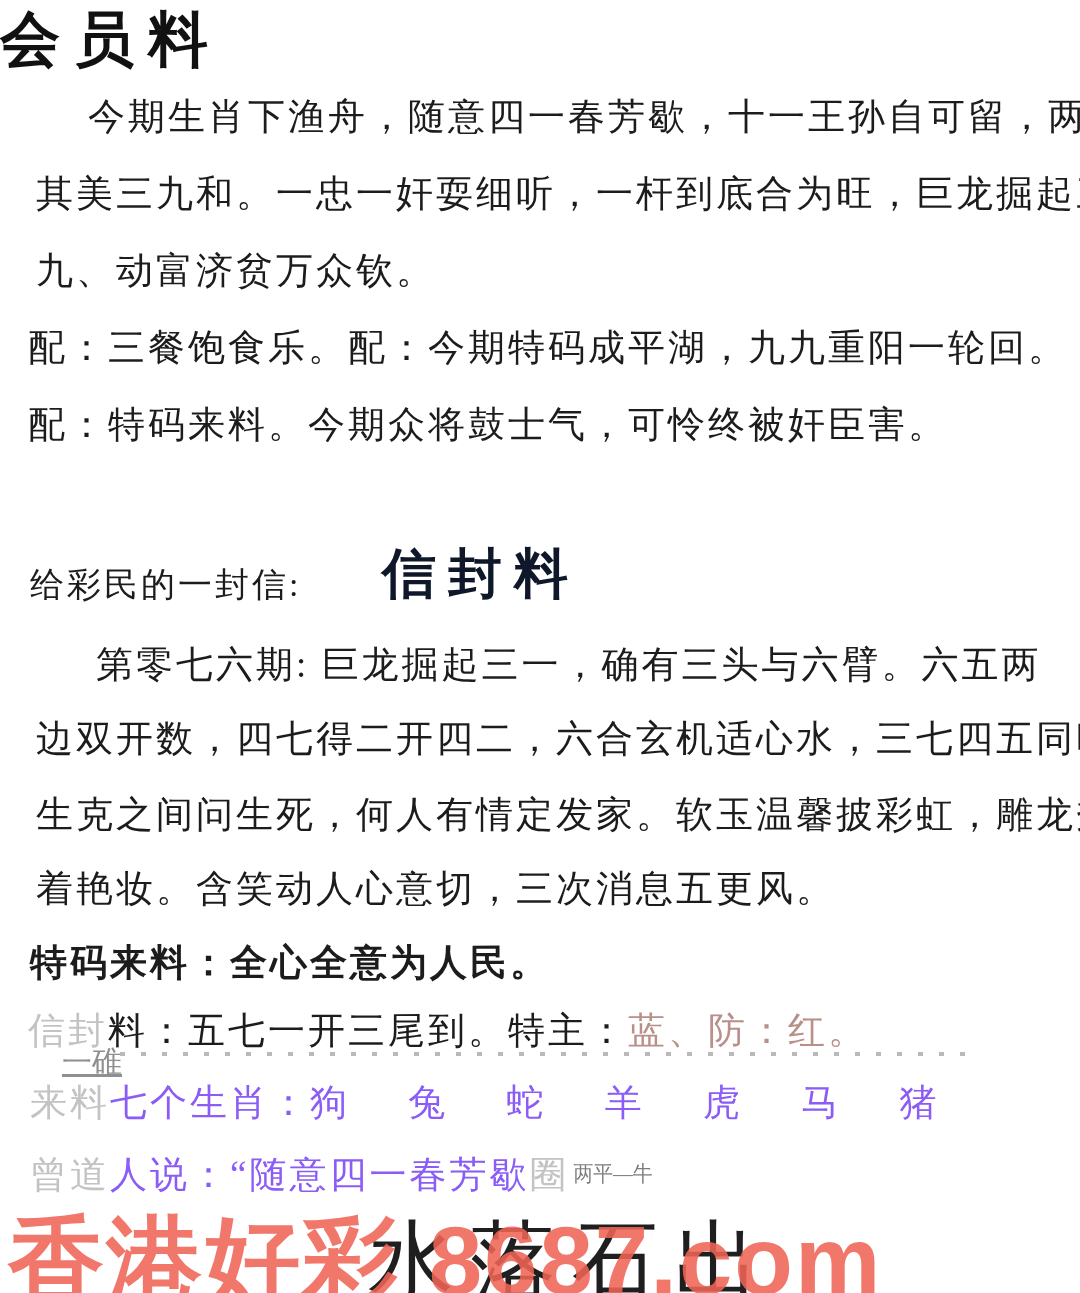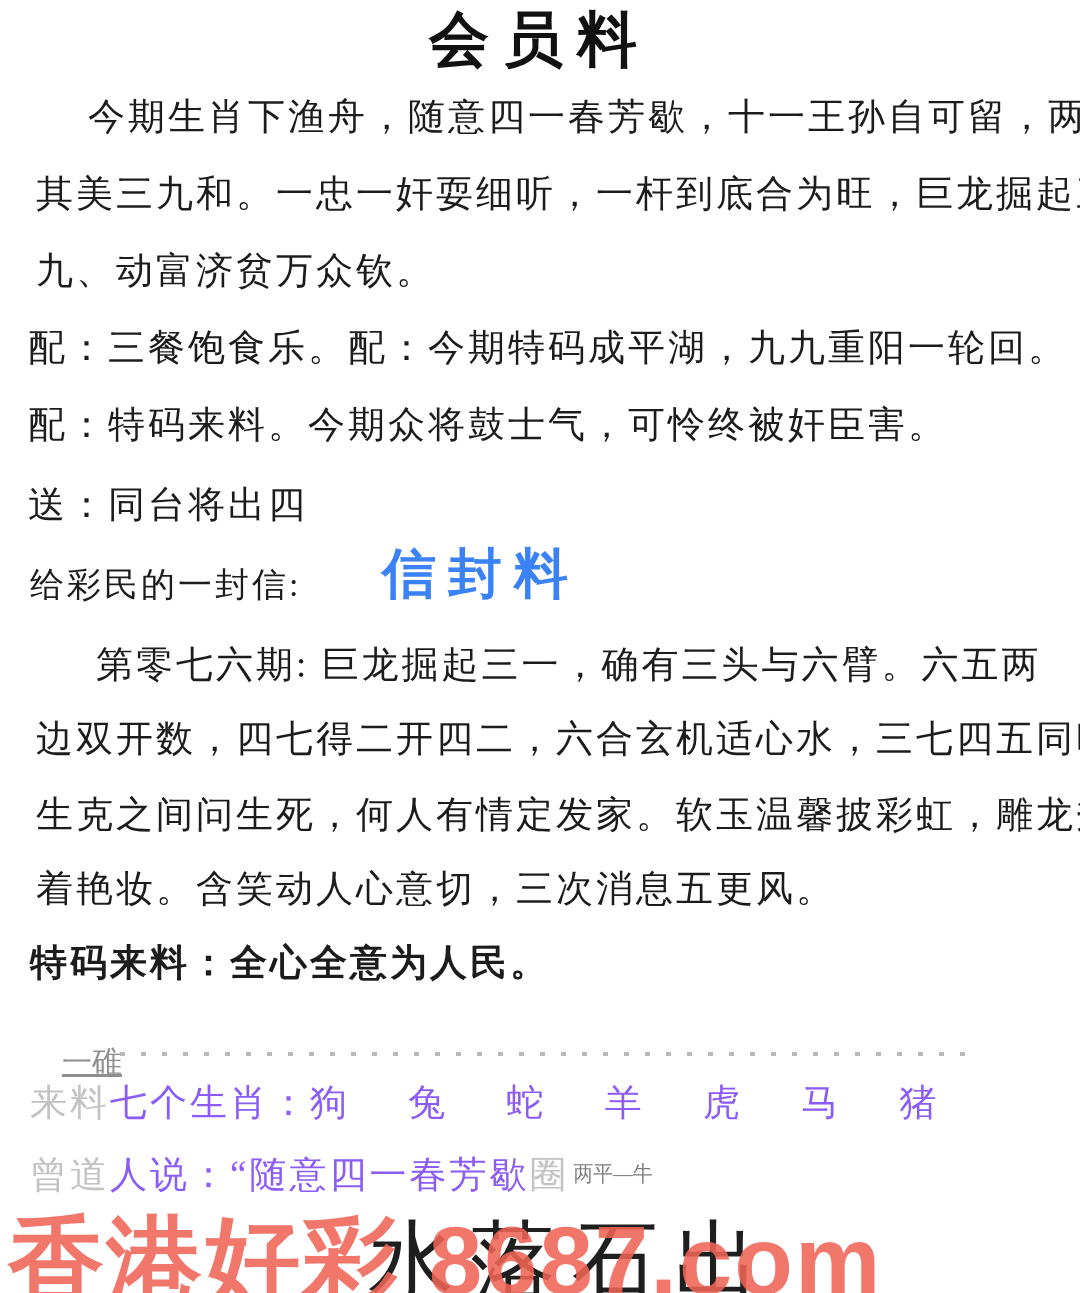--- a/index.html
+++ b/index.html
@@ -14,32 +14,31 @@
   .line{
     position:absolute;
     white-space:nowrap;
     font-size:37px;
     letter-spacing:3px;
     color:#1c1c1c;
   }
   .doc-title{
     position:absolute;
     top:0; left:0; right:0;
-    text-align:center;
     font-size:60px;
     font-weight:bold;
     letter-spacing:14px;
     color:#111;
   }
   .section-heading{
     position:absolute;
     font-size:54px;
     font-weight:bold;
     letter-spacing:12px;
-    color:#3b82f6;
+    color:#0f172a;
   }
   .faint{color:#8b5cf6;}
   .vfaint{color:#c3c3c3;}
   .reddish-faint{color:#b98f8a;}
   .animals{letter-spacing:26px;text-align:center;}
   .tiny-overlap{
     font-size:22px;
     letter-spacing:0px;
     color:#7d7d7d;
     display:inline-block;
@@ -86,32 +85,34 @@
 <div class="page">
 
   <div class="doc-title">会员料</div>
 
   <div class="line" style="top:92px;left:88px;">今期生肖下渔舟，随意四一春芳歇，十一王孙自可留，两全</div>
   <div class="line" style="top:169px;left:36px;">其美三九和。一忠一奸耍细听，一杆到底合为旺，巨龙掘起三一</div>
   <div class="line" style="top:323px;left:28px;">配：三餐饱食乐。配：今期特码成平湖，九九重阳一轮回。</div>
 
   <div class="line" style="top:246px;left:36px;">九、动富济贫万众钦。</div>
   <div class="line" style="top:400px;left:28px;">配：特码来料。今期众将鼓士气，可怜终被奸臣害。</div>
-  <div class="line" style="top:480px;left:28px;">送：同台将出四</div>
 
   <div class="line" style="top:562px;left:30px;font-size:34px;">给彩民的一封信:</div>
   <div class="section-heading" style="top:538px;left:382px;">信封料</div>
 
   <div class="line" style="top:640px;left:96px;">第零七六期: 巨龙掘起三一，确有三头与六臂。六五两</div>
   <div class="line" style="top:714px;left:36px;">边双开数，四七得二开四二，六合玄机适心水，三七四五同时贺</div>
   <div class="line" style="top:790px;left:36px;">生克之间问生死，何人有情定发家。软玉温馨披彩虹，雕龙秀虎</div>
   <div class="line" style="top:864px;left:36px;">着艳妆。含笑动人心意切，三次消息五更风。</div>
 
   <div class="line" style="top:938px;left:30px;font-weight:bold;">特码来料：全心全意为人民。</div>
 
+  <div class="line" style="top:1006px;left:28px;">
+    <span class="vfaint">信封</span><span>料：五七一开三尾到。特主：</span><span class="reddish-faint">蓝、防：红。</span>
+  </div>
 
   <div class="fragment-text">一碓</div>
   <div class="fragment-dashes"></div>
 
   <div class="line" style="top:1078px;left:30px;">
     <span class="vfaint">来料</span><span class="faint">七个生肖：</span><span class="faint animals">狗 兔 蛇 羊 虎 马 猪</span>
   </div>
 
   <div class="line" style="top:1150px;left:30px;">
     <span class="vfaint">曾道</span><span class="faint">人说：“随意四一春芳歇</span><span class="vfaint">圈</span><span class="tiny-overlap">两平—牛</span>

